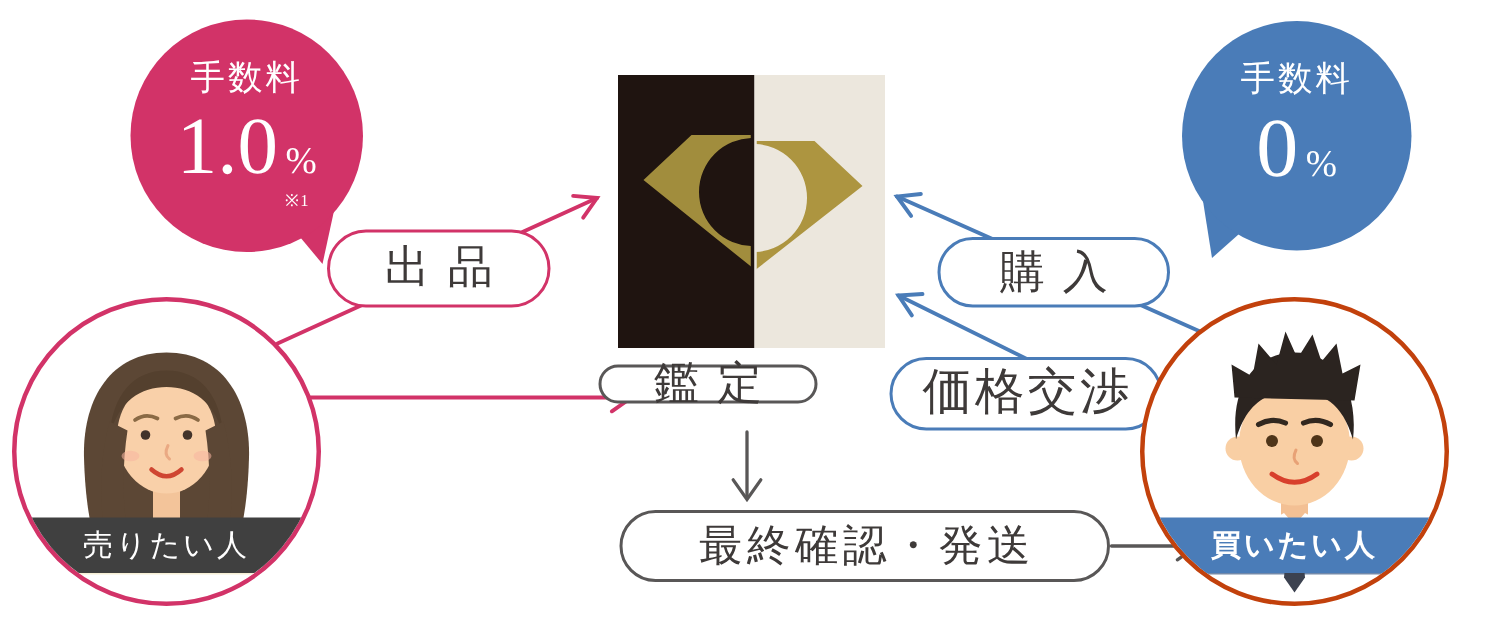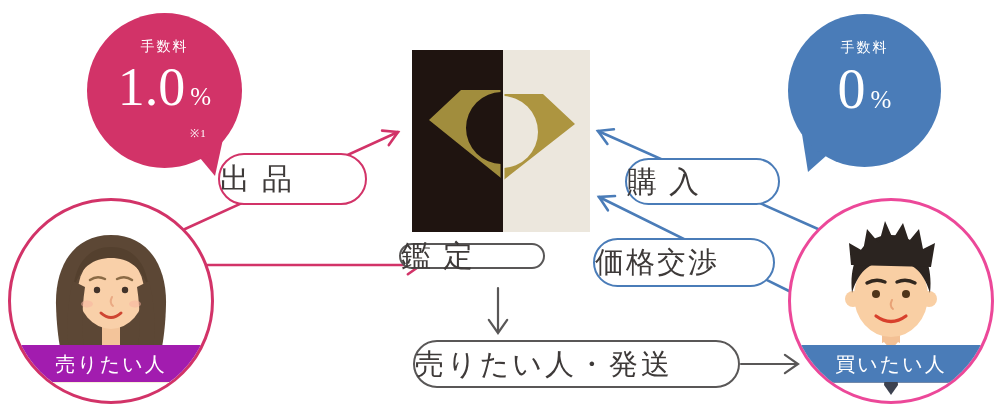--- a/index.html
+++ b/index.html
@@ -5,58 +5,58 @@
   html,body{margin:0;padding:0;background:#ffffff;}
   .stage{
     position:relative;width:1000px;height:411px;background:#ffffff;overflow:hidden;
     font-family:"Liberation Serif","DejaVu Serif",serif;color:#3e3a39;
   }
   .wires{position:absolute;left:0;top:0;z-index:0;}
   
   .bubble{position:absolute;border-radius:50%;color:#fff;text-align:center;z-index:2;}
   .bubble.pink{left:87px;top:13px;width:155px;height:155px;background:#d23368;}
   .bubble.blue{left:788px;top:14px;width:153px;height:153px;background:#4a7cb8;}
-  .bubble .title{margin-top:26px;font-size:14px;letter-spacing:2px;line-height:1.1;}
+  .bubble .title{margin-top:26px;font-size:23px;letter-spacing:2px;line-height:1.1;}
   .bubble .rate-row{margin-top:6px;line-height:1;white-space:nowrap;}
   .bubble.pink .rate{font-size:54px;}
   .bubble.blue .rate{font-size:56px;}
   .bubble .unit{font-size:25px;margin-left:5px;}
   .bubble .note{position:absolute;left:103px;top:112px;font-size:11px;letter-spacing:1px;}
   
   .pill{
     position:absolute;background:#fff;border-radius:999px;z-index:2;
-    display:flex;align-items:center;justify-content:flex-start;
+    display:flex;align-items:center;justify-content:center;
     font-size:30px;line-height:1;box-sizing:border-box;white-space:nowrap;
   }
   .pill span{display:inline-block;}
   .pill.listing    {left:218px;top:153px;width:149px;height:52px;border:2.6px solid #d23368;}
   .pill.shipping   {left:237px;top:240px;width:146px;height:50px;border:2.6px solid #d23368;}
   .pill.appraisal  {left:399px;top:243px;width:146px;height:26px;border:2.2px solid #595757;}
   .pill.purchase   {left:625px;top:158px;width:155px;height:47px;border:2.6px solid #4a7cb8;}
-  .pill.negotiation{left:593px;top:238px;width:182px;height:49px;border:2.6px solid #4a7cb8;font-size:29px;}
+  .pill.negotiation{left:593px;top:238px;width:182px;height:49px;border:2.6px solid #4a7cb8;font-size:33px;}
   .pill.final      {left:413px;top:340px;width:327px;height:48px;border:2.2px solid #595757;font-size:29px;}
   .ls12{letter-spacing:12px;margin-right:-12px;}
   .ls2 {letter-spacing:2px; margin-right:-2px;}
   .ls3 {letter-spacing:3px; margin-right:-3px;}
   
   .logo{position:absolute;left:412px;top:50px;width:178px;height:182px;z-index:1;}
   
   .avatar{
     position:absolute;width:200px;height:200px;border-radius:50%;
     background:#fff;overflow:hidden;z-index:3;
   }
   .avatar.seller{left:8px;top:198px;border:3px solid #d23368;}
-  .avatar.buyer{left:788px;top:198px;border:3px solid #ec4899;}
+  .avatar.buyer{left:760px;top:198px;border:3px solid #c2410c;font-weight:bold;}
   .avatar svg{position:absolute;left:0;top:0;}
   .avatar-band{
     position:absolute;left:0;right:0;top:144px;height:37px;
     display:flex;align-items:center;justify-content:center;
     color:#fff;font-size:20px;letter-spacing:2px;line-height:1;
   }
-  .avatar.seller .avatar-band{background:#a21caf;}
+  .avatar.seller .avatar-band{background:#404040;}
   .avatar.buyer  .avatar-band{background:#4a7cb8;}
 </style>
 </head>
 <body>
 
 <div class="stage">
 
   <svg class="wires" width="1000" height="411" viewBox="0 0 1000 411">
 
     <path d="M223 139 L200 158 L215 176 Z" fill="#d23368"></path>
@@ -122,21 +122,21 @@
   <div class="pill appraisal">
     <span class="ls12">鑑定</span>
   </div>
   <div class="pill purchase">
     <span class="ls12">購入</span>
   </div>
   <div class="pill negotiation">
     <span class="ls2">価格交渉</span>
   </div>
   <div class="pill final">
-    <span class="ls3">売りたい人・発送</span>
+    <span class="ls3">最終確認・発送</span>
   </div>
 
   <div class="avatar seller">
     <svg width="200" height="200" viewBox="0 0 200 200">
       <path d="M100 34 C 62 34 44 66 45 104 C 46 142 52 162 58 178 L 142 178 C 148 162 154 142 155 104 C 156 66 138 34 100 34 Z" fill="#5c4735"></path>
       <path d="M60 178 C 70 158 85 150 100 150 C 115 150 130 158 140 178 Z" fill="#f9d0a9"></path>
       <path d="M32 182 C 42 166 62 157 78 154 C 92 165 108 165 122 154 C 138 157 158 166 168 182 Z" fill="#f6efd6"></path>
       <rect x="91" y="118" width="18" height="36" rx="8" fill="#f3c49a"></rect>
       <ellipse cx="100" cy="90" rx="33" ry="38" fill="#f9d0a9"></ellipse>
       <path d="M100 46 C 78 46 64 62 62 90 C 68 66 83 57 100 57 C 117 57 132 66 138 90 C 136 62 122 46 100 46 Z" fill="#54402e"></path>

